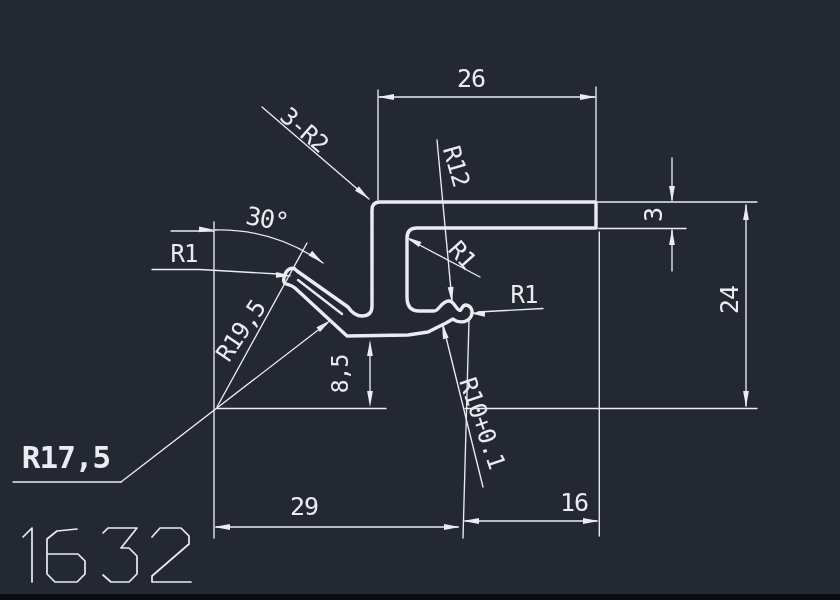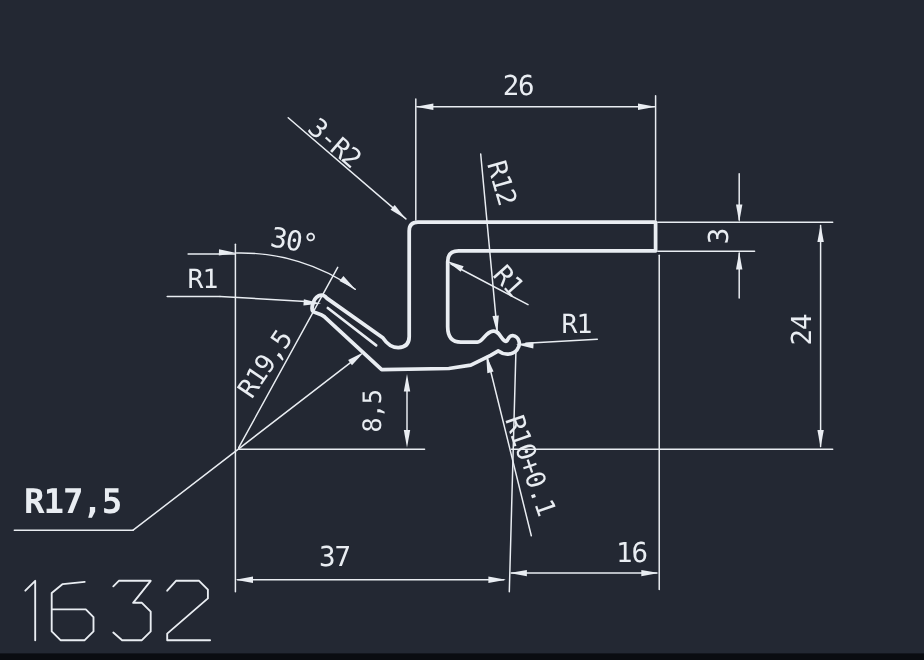--- a/index.html
+++ b/index.html
@@ -141,18 +141,18 @@
       <div class="label" style="left: 267px; top: 219px; font-size: 25px; transform: translate(-50%, -50%) rotate(10deg);">30°</div>
       <div class="label" style="left: 184px; top: 254px; font-size: 24px; transform: translate(-50%, -50%) rotate(0deg);">R1</div>
       <div class="label" style="left: 462px; top: 255px; font-size: 24px; transform: translate(-50%, -50%) rotate(48deg);">R1</div>
       <div class="label" style="left: 524px; top: 295px; font-size: 24px; transform: translate(-50%, -50%) rotate(0deg);">R1</div>
       <div class="label" style="left: 241px; top: 331px; font-size: 24px; transform: translate(-50%, -50%) rotate(-56deg);">R19,5</div>
       <div class="label" style="left: 340px; top: 374px; font-size: 23px; transform: translate(-50%, -50%) rotate(-90deg);">8,5</div>
       <div class="label" style="left: 66px; top: 457px; font-size: 31px; transform: translate(-50%, -50%) rotate(0deg); font-weight: bold;">R17,5</div>
       <div class="label" style="left: 482px; top: 423px; font-size: 24px; transform: translate(-50%, -50%) rotate(71deg);">R10+0.1</div>
       <div class="label" style="left: 653px; top: 215px; font-size: 25px; transform: translate(-50%, -50%) rotate(-90deg);">3</div>
       <div class="label" style="left: 729px; top: 300px; font-size: 25px; transform: translate(-50%, -50%) rotate(-90deg);">24</div>
-      <div class="label" style="left: 304px; top: 506px; font-size: 25px; transform: translate(-50%, -50%) rotate(0deg);">37</div>
+      <div class="label" style="left: 304px; top: 506px; font-size: 25px; transform: translate(-50%, -50%) rotate(0deg);">29</div>
       <div class="label" style="left: 574px; top: 502px; font-size: 25px; transform: translate(-50%, -50%) rotate(0deg); text-align: center;">16</div>
     </div>
 </div>
 
 <div id="bottom-edge"></div>
 
 </body></html>

